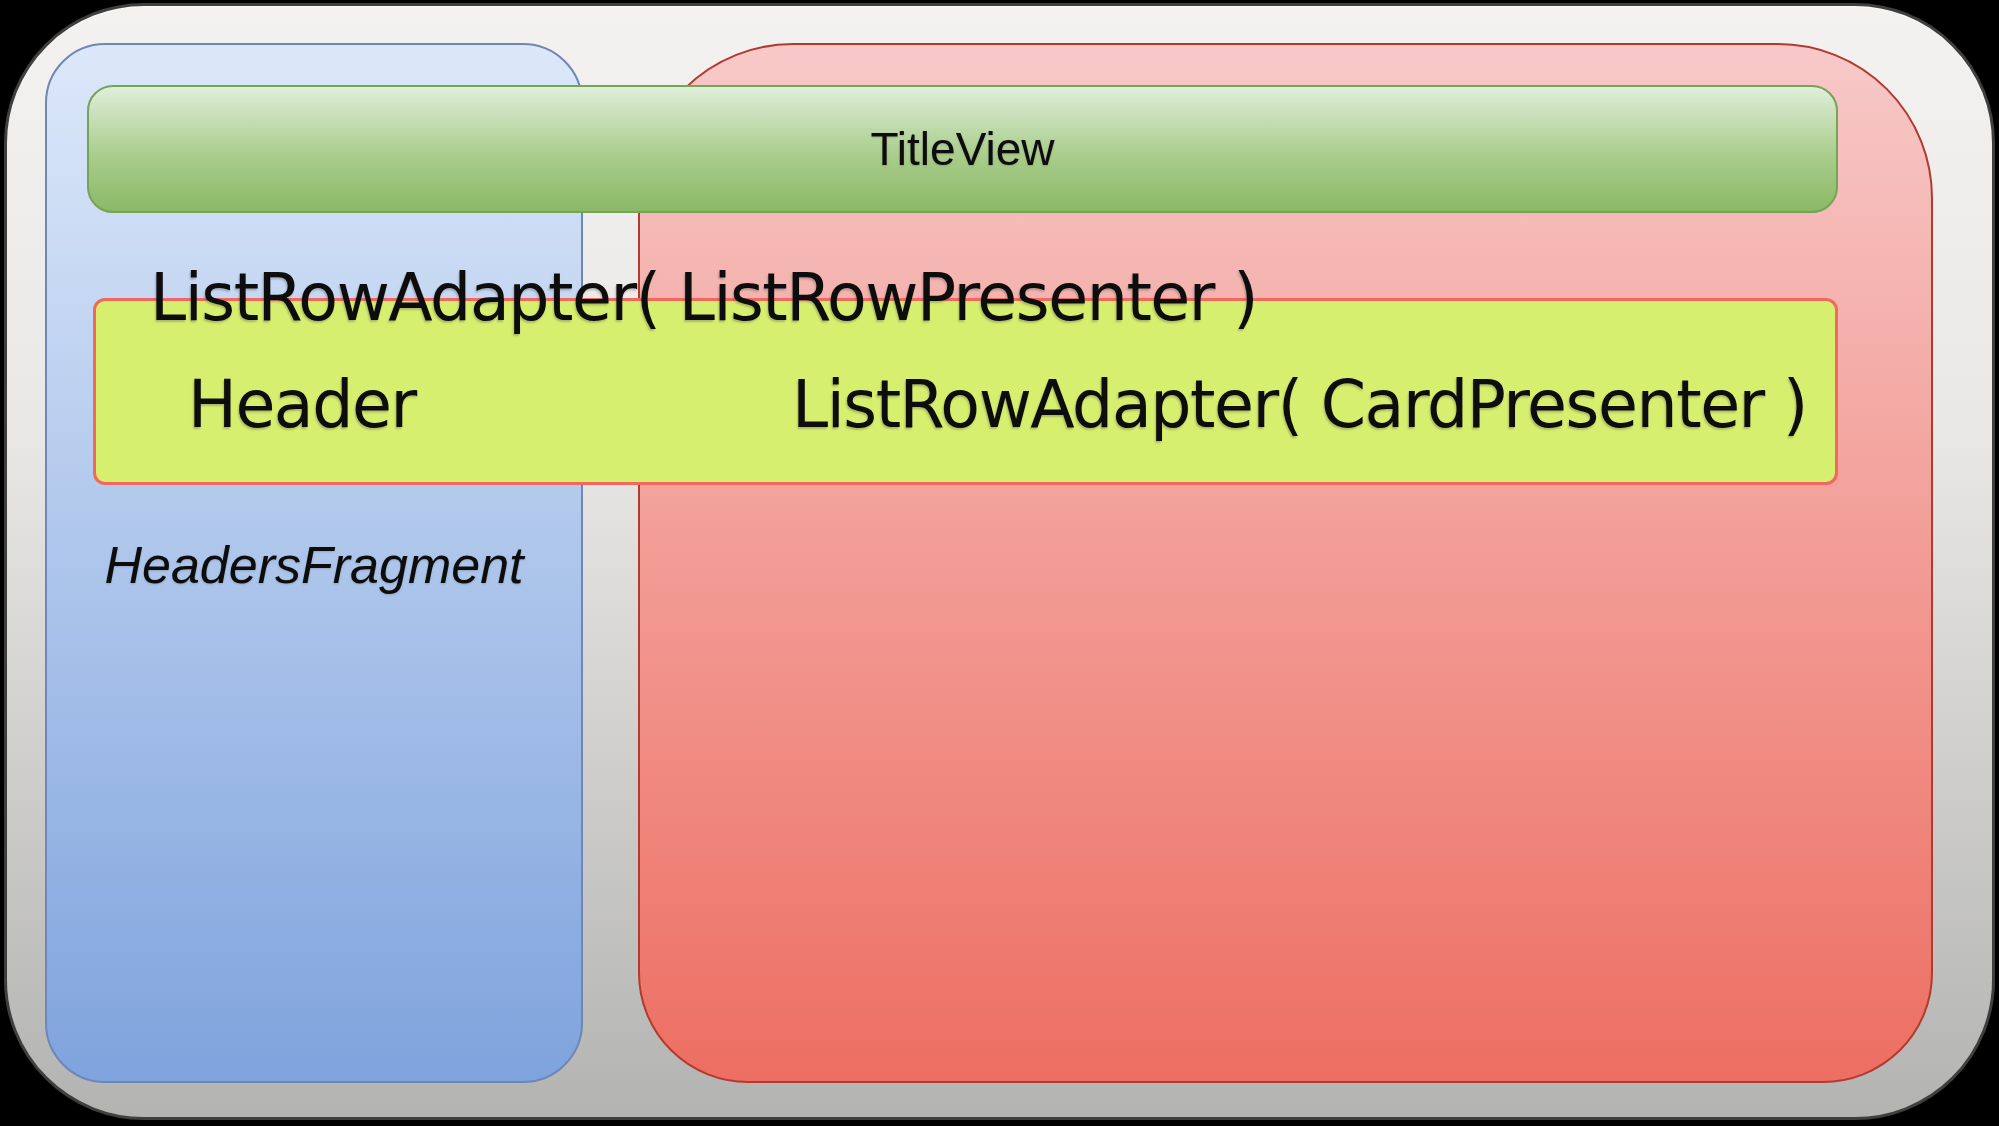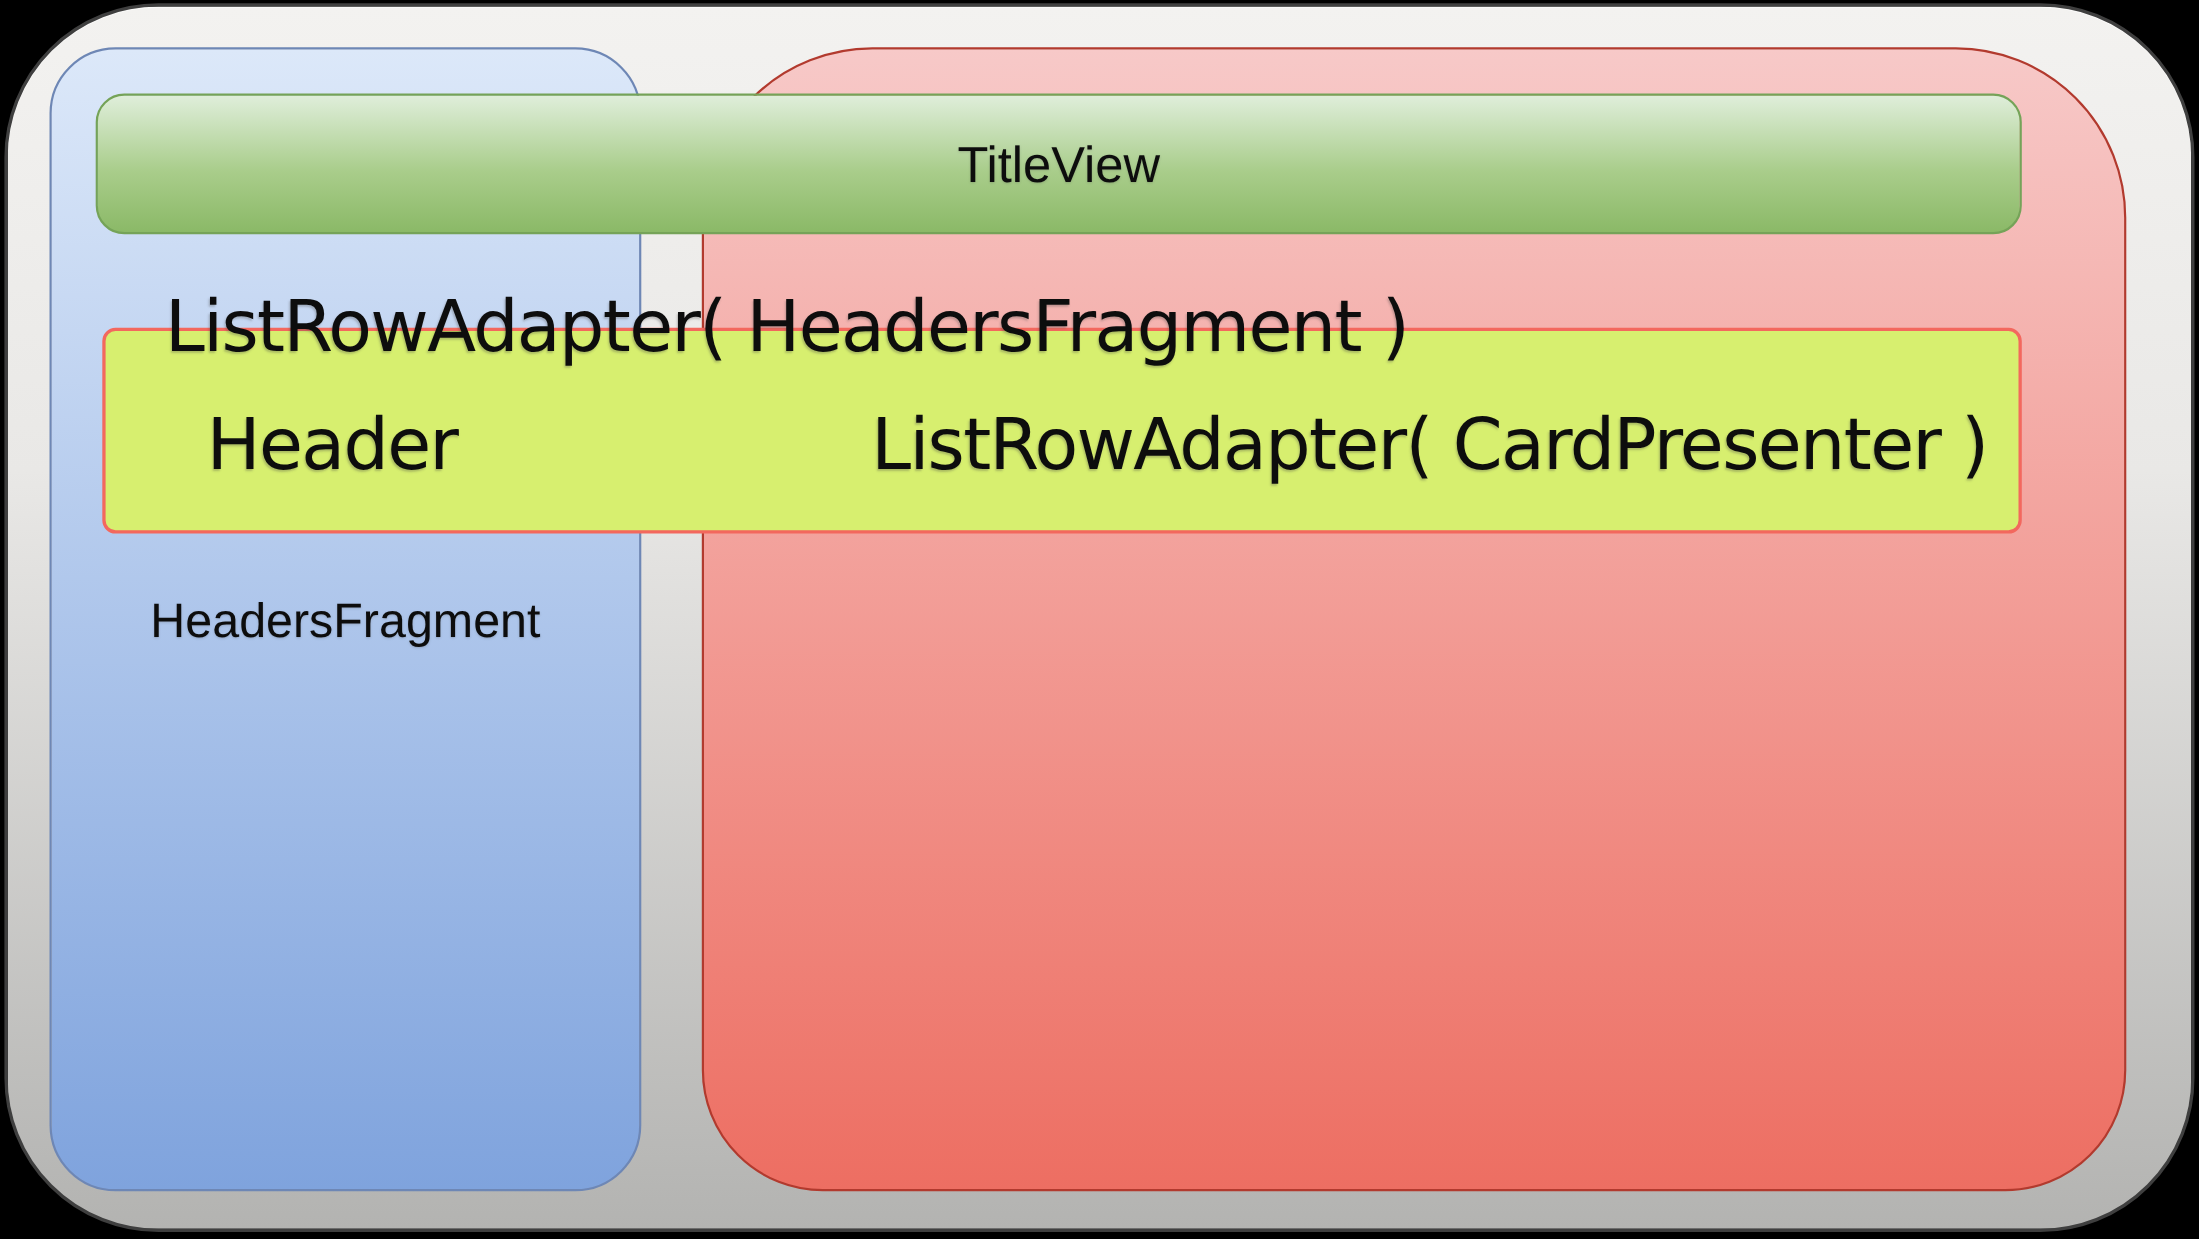--- a/index.html
+++ b/index.html
@@ -56,21 +56,21 @@
   .big-caption{
     height:94px;display:flex;align-items:center;white-space:pre;
     font-family:"DejaVu Sans",sans-serif;font-size:65px;letter-spacing:-1.5px;
     z-index:6;text-shadow:-1px 2px 2px rgba(70,70,70,.30);
   }
   .caption-listrow{left:150px;top:250px;}
   .cell-header{left:188px;top:357px;}
   .caption-card{left:792px;top:357px;}
   .panel-label{
     top:538px;height:54px;display:flex;align-items:center;justify-content:center;
-    font-size:44px;z-index:6;text-shadow:0 1px 2px rgba(70,70,70,.25);
+    font-size:52px;z-index:6;text-shadow:0 1px 2px rgba(70,70,70,.25);font-style:italic;
   }
   .label-headers{left:45px;width:538px;}
   .label-rows{left:638px;width:1295px;}
   .title-text{text-shadow:0 1px 2px rgba(70,70,70,.25);}
 </style>
 </head>
 <body>
 
 <div id="stage">
 
@@ -79,21 +79,21 @@
   <div class="abs headers-panel"></div>
 
   <div class="abs rows-panel"></div>
 
   <div class="abs title-bar">
     <span class="title-text">TitleView</span>
   </div>
 
   <div class="abs row-strip"></div>
 
-  <div class="abs big-caption caption-listrow">ListRowAdapter( HeadersFragment )</div>
+  <div class="abs big-caption caption-listrow">ListRowAdapter( ListRowPresenter )</div>
 
   <div class="abs big-caption caption-card">ListRowAdapter( CardPresenter )</div>
 
   <div class="abs big-caption cell-header">Header</div>
 
   <div class="abs panel-label label-headers">HeadersFragment</div>
 
 
 </div>
 

